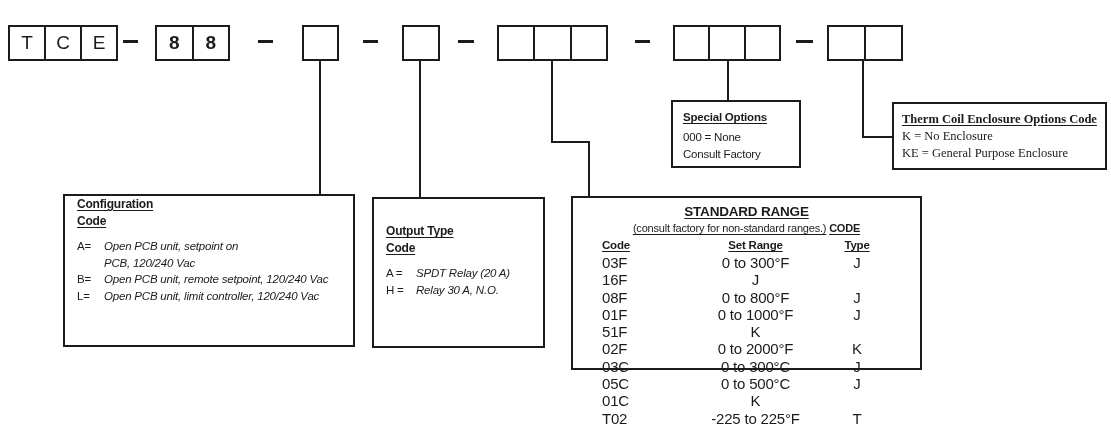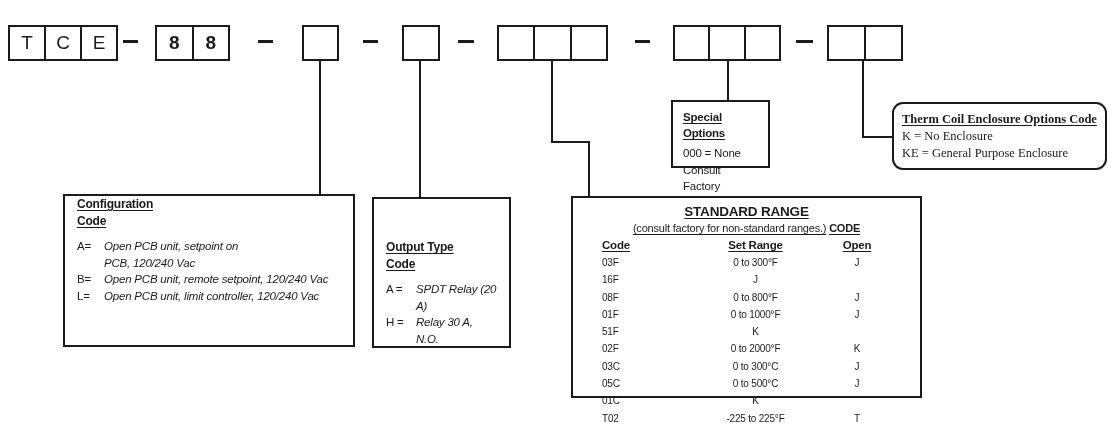--- a/index.html
+++ b/index.html
@@ -31,28 +31,28 @@
   
   .cfg-title{font-size:12px;font-weight:bold;line-height:17px;}
   .cfg-items{margin-top:8px;font-size:11.5px;line-height:16.5px;}
   .cfg-row{display:flex;}
   .cfg-code{width:27px;flex:none;}
   .cfg-desc{flex:1;font-style:italic;}
   
   .sp-title{font-size:11.5px;font-weight:bold;line-height:16px;}
   .sp-line{font-size:11.5px;line-height:16.5px;}
   
-  .therm{font-family:"Liberation Serif",serif;letter-spacing:0;border-radius:11px;}
+  .therm{font-family:"Liberation Serif",serif;letter-spacing:0;}
   .therm-title{font-size:12.5px;font-weight:bold;line-height:18px;}
   .therm-line{font-size:12.5px;line-height:17px;}
   
   .rt-title{font-size:13.5px;font-weight:bold;text-align:center;line-height:18px;margin-top:2px;}
   .rt-sub{font-size:11px;text-align:center;line-height:14px;}
   .rt-grid{margin-top:2px;}
-  .rt-row{display:grid;grid-template-columns:108px 145px 58px;line-height:17.3px;font-size:10px;}
+  .rt-row{display:grid;grid-template-columns:108px 145px 58px;line-height:17.3px;font-size:15px;}
   .rt-row .c1{padding-left:27px;text-align:left;}
   .rt-row .c2{text-align:center;}
   .rt-row .c3{text-align:center;}
   .rt-head{font-size:11.5px;font-weight:bold;line-height:17px;}
   .rt-head span{text-decoration:underline;text-underline-offset:2px;}
 </style>
 </head>
 <body>
 
 <div class="stage">
@@ -125,58 +125,58 @@
       </div>
       <div class="cfg-row">
         <span class="cfg-code">L=</span>
         <span class="cfg-desc">
           <span>Open PCB unit, limit controller, 120/240 Vac</span>
         </span>
       </div>
     </div>
   </div>
 
-  <div class="callout" style="left:372px;top:197px;width:139px;height:151px;padding:40px 12px 0;">
+  <div class="callout" style="left:372px;top:197px;width:173px;height:151px;padding:24px 12px 0;">
     <div class="cfg-title"><span class="u">Output Type</span></div>
     <div class="cfg-title"><span class="u">Code</span></div>
     <div class="cfg-items">
       <div class="cfg-row">
         <span class="cfg-code" style="width:30px;">A =</span>
         <span class="cfg-desc">SPDT Relay (20 A)</span>
       </div>
       <div class="cfg-row">
         <span class="cfg-code" style="width:30px;">H =</span>
         <span class="cfg-desc">Relay 30 A, N.O.</span>
       </div>
     </div>
   </div>
 
-  <div class="callout" style="left:671px;top:100px;width:99px;height:68px;padding:7px 10px;">
+  <div class="callout" style="left:671px;top:100px;width:130px;height:68px;padding:7px 10px;">
     <div class="sp-title"><span class="u">Special Options</span></div>
     <div class="sp-line" style="margin-top:4px;">000 = None</div>
     <div class="sp-line">Consult Factory</div>
   </div>
 
   <div class="callout therm" style="left:892px;top:102px;width:215px;height:68px;padding:6px 8px;">
     <div class="therm-title"><span class="u">Therm Coil Enclosure Options Code</span></div>
     <div class="therm-line">K = No Enclosure</div>
     <div class="therm-line">KE = General Purpose Enclosure</div>
   </div>
 
-  <div class="callout" style="left:571px;top:196px;width:351px;height:202px;padding:3px 2px;">
+  <div class="callout" style="left:571px;top:196px;width:351px;height:174px;padding:3px 2px;">
     <div class="rt-title"><span class="u">STANDARD RANGE</span></div>
     <div class="rt-sub">
       <span class="u">(consult factory for non-standard ranges.)</span>
       <span class="b u">CODE</span>
     </div>
     <div class="rt-grid">
       <div class="rt-row rt-head">
         <span class="c1">Code</span>
         <span class="c2">Set Range</span>
-        <span class="c3">Open</span>
+        <span class="c3">Type</span>
       </div>
       <div class="rt-row">
         <span class="c1">03F</span>
         <span class="c2">0 to 300°F</span>
         <span class="c3">J</span>
       </div>
       <div class="rt-row">
         <span class="c1">16F</span>
         <span class="c3">J</span>
       </div>

